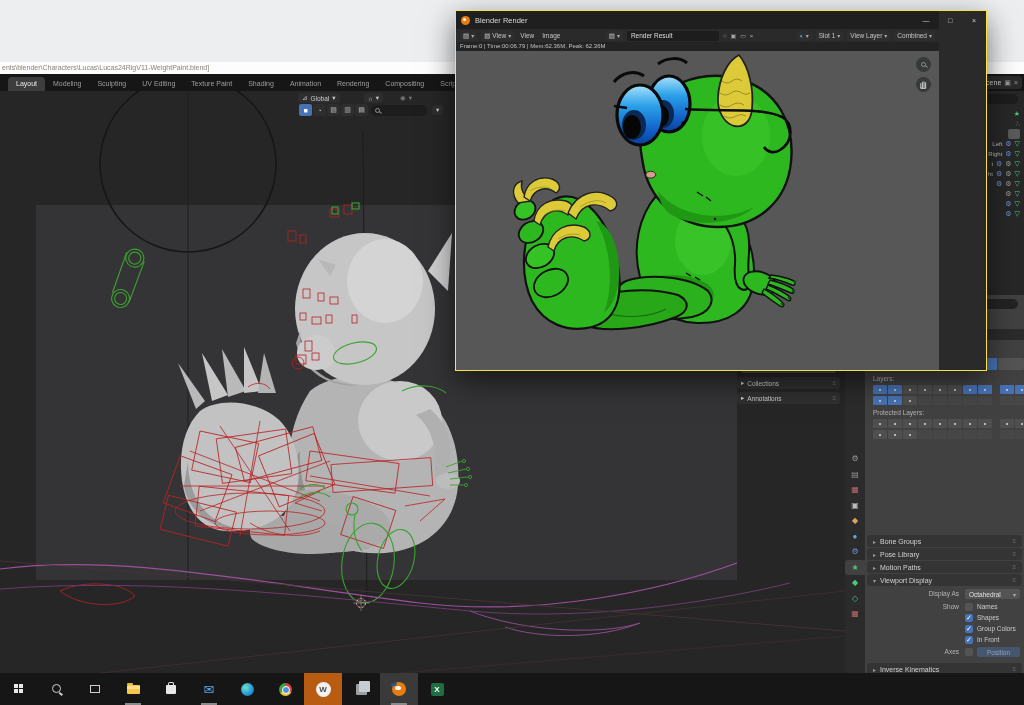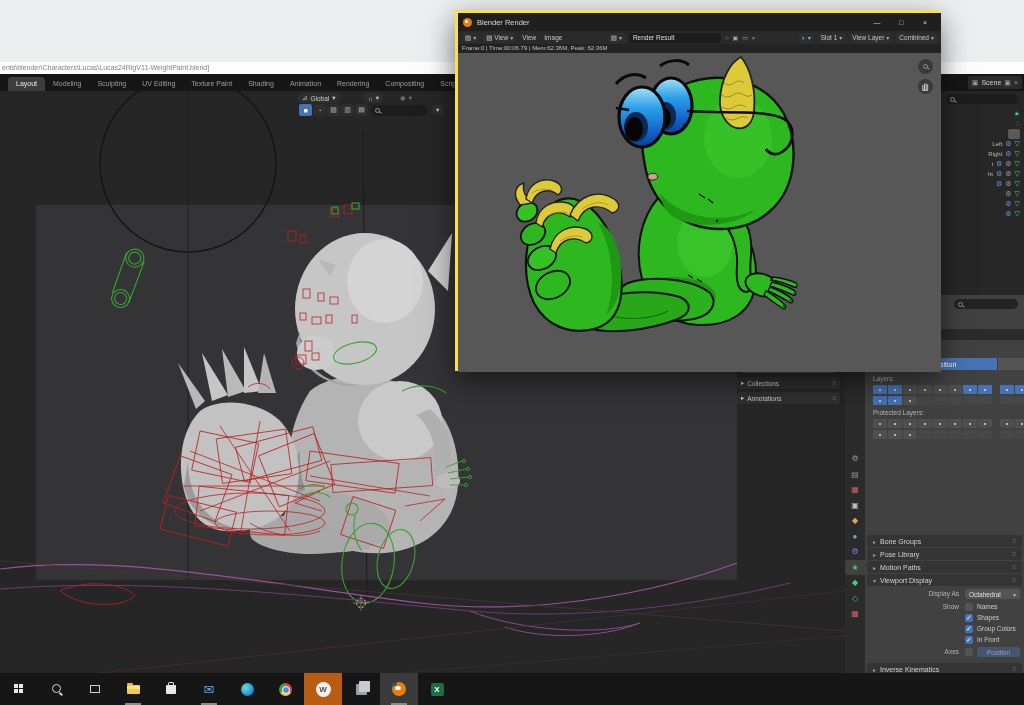--- a/index.html
+++ b/index.html
@@ -73,22 +73,22 @@
   .chk { position:absolute; left:100px; width:8px; height:8px; border-radius:2px; background:#545455; }
   .chk.on { background:#4772b4; color:#fff; font-size:7px; line-height:8px; text-align:center; }
   .chk-lab { position:absolute; left:112px; font-size:6.5px; color:#cdcdcd; }
   .vd-slider { position:absolute; left:112px; width:43px; height:10px; background:#46566f; border-radius:2px;
     font-size:6.5px; color:#90a0ba; display:flex; align-items:center; justify-content:center; }
   #tab-col { left:0; top:204px; width:20px; height:378px; background:#2b2b2c; }
   .tab-ico { position:absolute; left:0; width:20px; height:15px; display:flex; align-items:center; justify-content:center; font-size:8px; }
   .tab-ico.active { background:#414142; border-radius:3px 0 0 3px; }
 
   
-  #render-win { left:455px; top:10px; width:485px; height:361px; background:#2a2a2b;
-    box-shadow:0 10px 28px rgba(0,0,0,.55); border:3px solid #fde047; }
+  #render-win { left:455px; top:10px; width:532px; height:361px; background:#2a2a2b;
+    box-shadow:0 10px 28px rgba(0,0,0,.55); border:1px solid #fde047; }
   #rw-title { left:0; top:0; width:483px; height:18px; background:#1f1f20; display:flex; align-items:center; padding-left:5px; gap:5px; }
   #rw-title .t { font-size:7.5px; color:#d8d8d8; }
   .blogo { width:9px; height:9px; border-radius:50%; background:#e87d0d; position:relative; flex:none; }
   .blogo::after { content:""; position:absolute; left:2px; top:2px; width:3px; height:3px; border-radius:50%; background:#fff; }
   #rw-caption-btns { position:absolute; right:0; top:0; height:18px; display:flex; }
   .cap-btn { width:24px; height:18px; display:flex; align-items:center; justify-content:center; color:#cfcfcf; font-size:7px; }
   #rw-header { left:0; top:18px; width:483px; height:13px; background:#2a2a2b; display:flex; align-items:center; gap:4px; padding:0 4px;
     font-size:6.5px; color:#c5c5c5; }
   .rw-chip { background:#2e2e2f; border-radius:2px; height:10px; display:flex; align-items:center; padding:0 3px; gap:2px; }
   .rw-menu { padding:0 2px; }

